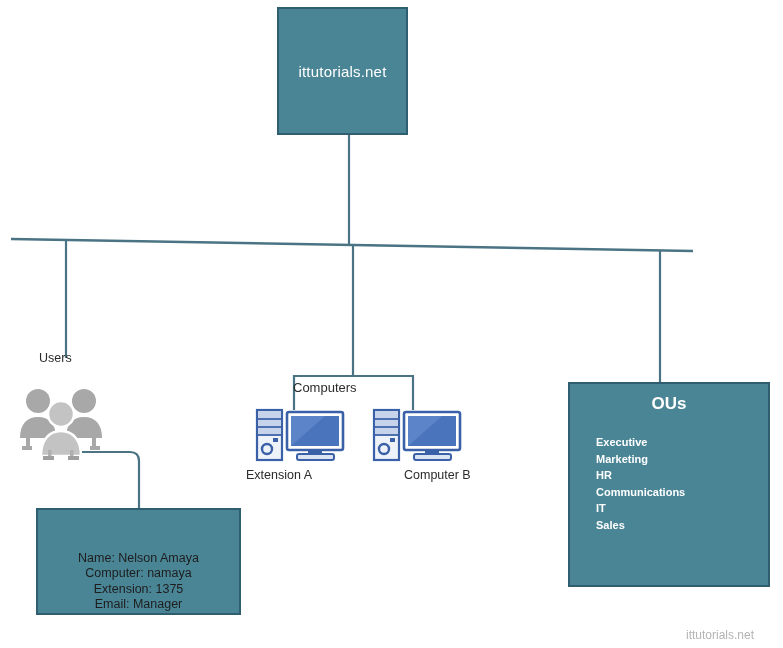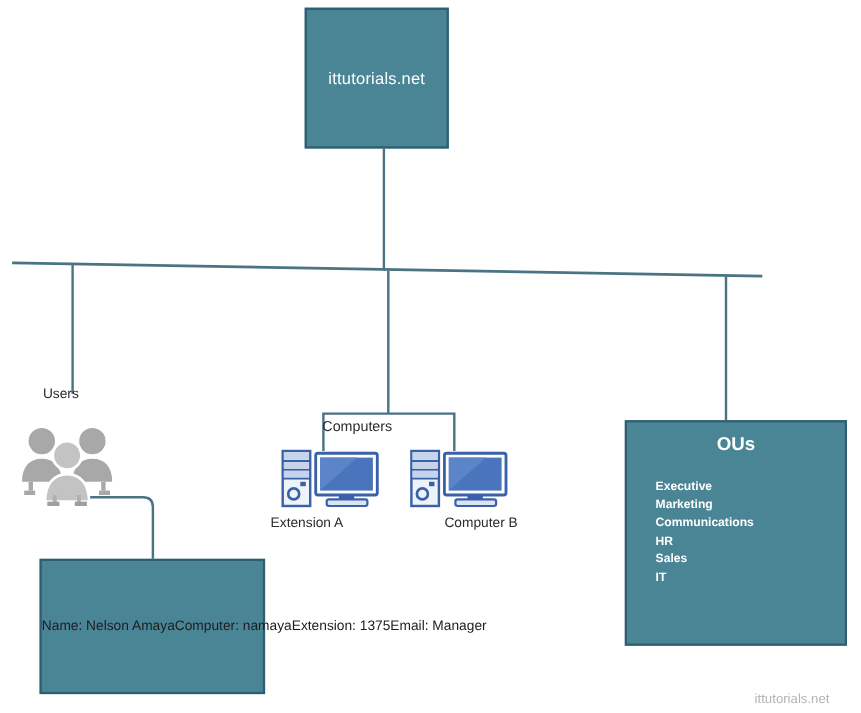--- a/index.html
+++ b/index.html
@@ -64,24 +64,25 @@
     font-size: 11px;
     font-weight: bold;
     line-height: 16.5px;
     white-space: nowrap;
   }
   
   #user-info-box {
     left: 36px;
     top: 508px;
     width: 205px;
-    height: 123px;
+    height: 107px;
     display: flex;
+    flex-direction: column;
     align-items: center;
-    justify-content: flex-start;
+    justify-content: flex-end;
   }
   #user-info-box .info-line {
     color: #1d1d1d;
     font-size: 12.5px;
     line-height: 15.6px;
     text-align: center;
     white-space: nowrap;
   }
   
   .plain-label {
@@ -213,20 +214,20 @@
 </div>
 
 <div class="plain-label" id="computer-a-label">Extension A</div>
 <div class="plain-label" id="computer-b-label">Computer B</div>
 
 <div class="node-box" id="ou-box">
   <div class="ou-title">OUs</div>
   <div class="ou-list">
     <div class="ou-item">Executive</div>
     <div class="ou-item">Marketing</div>
+    <div class="ou-item">HR</div>
     <div class="ou-item">Communications</div>
-    <div class="ou-item">HR</div>
+    <div class="ou-item">IT</div>
     <div class="ou-item">Sales</div>
-    <div class="ou-item">IT</div>
   </div>
 </div>
 
 <div id="watermark">ittutorials.net</div>
 
 </body></html>

